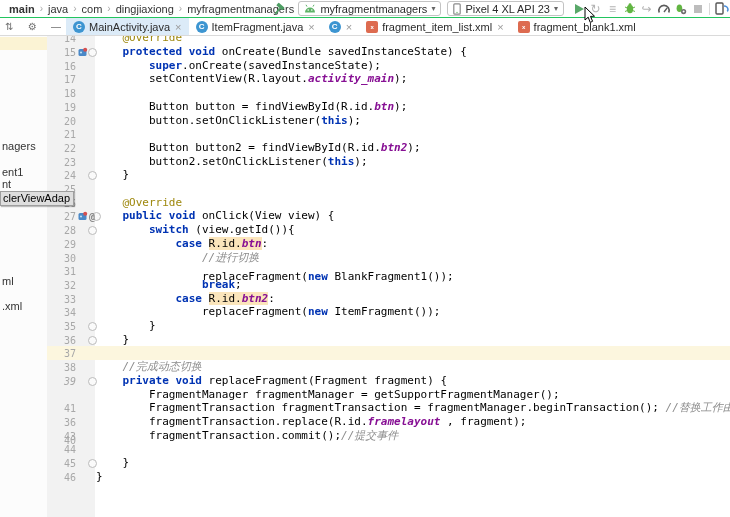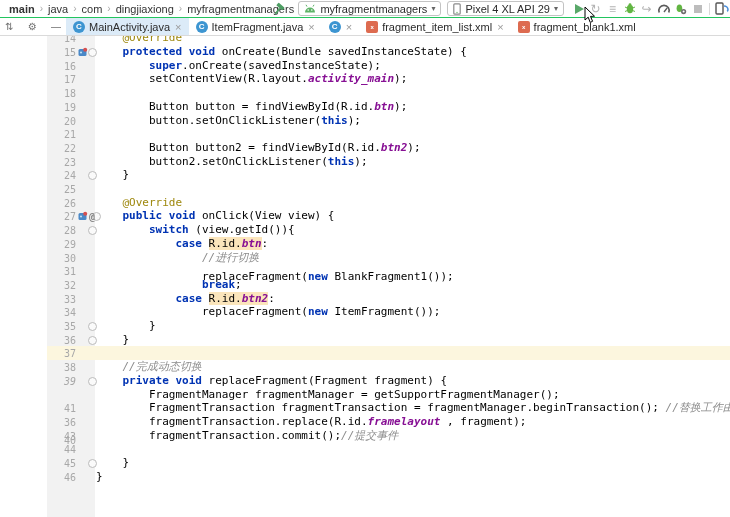--- a/index.html
+++ b/index.html
@@ -100,21 +100,21 @@
         <span>myfragmentmanagers</span>
         <span class="chev">▾</span>
       </div>
       <div class="ddbox">
         <span id="phone-ic">
             <svg width="8" height="12" viewBox="0 0 8 12">
               <rect x="0.8" y="0.8" width="6.4" height="10.4" rx="1" fill="none" stroke="#8a8a8a" stroke-width="1.2"></rect>
               <circle cx="4" cy="9.4" r="0.7" fill="#6db36d"></circle>
             </svg>
           </span>
-        <span>Pixel 4 XL API 29</span>
+        <span>Pixel 4 XL API 23</span>
         <span class="chev">▾</span>
       </div>
       <div id="runicons" style="display:flex;align-items:center;">
           <span class="tbico">
             <svg width="12" height="12" viewBox="0 0 12 12">
               <polygon points="2,1 11,6 2,11" fill="#59A869"></polygon>
             </svg>
           </span>
           <span class="tbico">
             <span style="color:#b3b3b3;font-size:12px;">↻</span>
@@ -191,20 +191,29 @@
           <span>fragment_item_list.xml</span>
           <span class="close">×</span>
         </div>
         <div class="tab">
           <span class="xicon">x</span>
           <span>fragment_blank1.xml</span>
         </div>
       </div>
   </div>
 
+  <div id="panel">
+    <div class="sel-row"></div>
+  <div class="pitem" style="top: 104px;">nagers</div>
+      <div class="pitem" style="top: 130px;">ent1</div>
+      <div class="pitem" style="top: 142px;">nt</div>
+      <div class="pitem seltip" style="top: 155px;">clerViewAdap</div>
+      <div class="pitem" style="top: 239px;">ml</div>
+      <div class="pitem" style="top: 264px;">.xml</div>
+    </div>
 
   <div id="editor">
     <div id="gutterbg"></div>
     <div id="curline" style="top: 310.4px;"></div>
     <div id="lines">
         <div class="lnum" style="top: -2.7px;">14</div>
         <div class="cl" style="top: -4.7px;"><span>    </span><span class="s-ann">@Override</span></div>
         <div class="lnum" style="top: 11px;">15</div>
         <div class="cl" style="top: 9px;"><span>    </span><span class="s-k">protected void</span><span> onCreate(Bundle savedInstanceState) {</span></div>
         <div class="fold" style="top: 12px;"></div>

